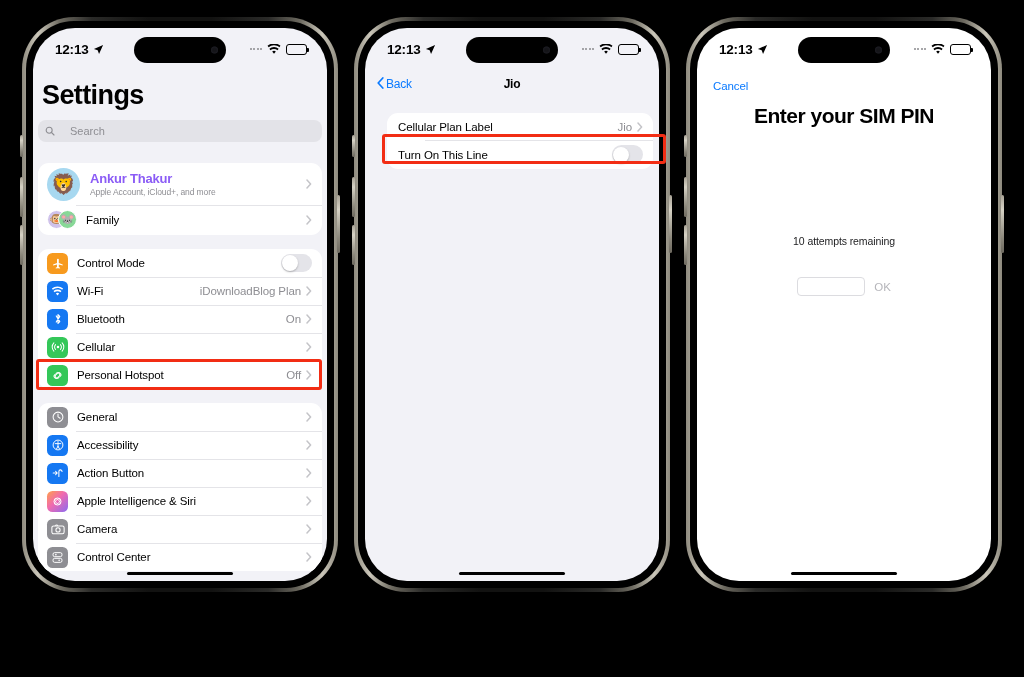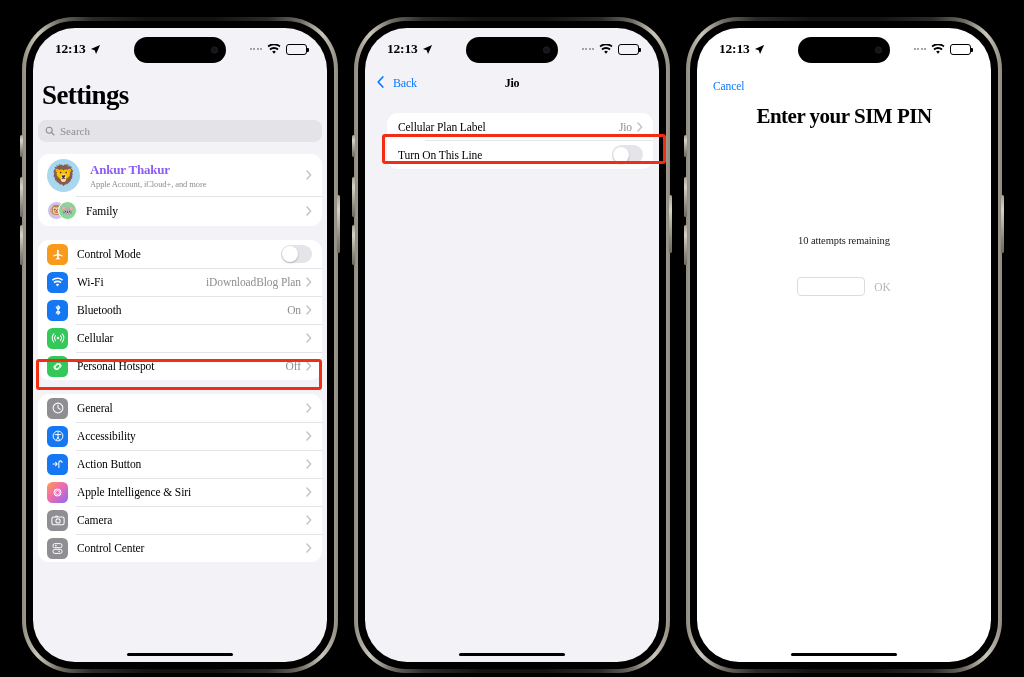--- a/index.html
+++ b/index.html
@@ -7,25 +7,24 @@
     width: 1024px; height: 677px;
     background: #000000;
     font-family: "Liberation Sans", sans-serif;
     overflow: hidden;
   }
   .stage { position: relative; width: 1024px; height: 677px; background: #000; }
 
   
   .phone {
     position: absolute;
-    width: 316px; height: 656px;
+    width: 316px; height: 575px;
     border-radius: 52px;
     background: linear-gradient(90deg,#8e8a7e 0%, #cbc7ba 5%, #6d6a60 12%, #2a2a28 22%, #121211 40%, #121211 60%, #2a2a28 78%, #6d6a60 88%, #cbc7ba 95%, #8e8a7e 100%);
     padding: 4px;
-    font-family: Liberation Serif, serif;
   }
   .phone-inner {
     position: relative;
     width: 100%; height: 100%;
     border-radius: 48px;
     background: #000;
     padding: 7px;
   }
   .screen {
     position: relative;
@@ -87,22 +86,22 @@
   .batt .fill { height: 100%; background: #000; border-radius: 1.5px; }
 
   
   .s1-body { padding: 0 5px; }
   .big-title {
     font-size: 27px; font-weight: 700; letter-spacing: -0.6px;
     color: #000; margin: 10px 0 9px 4px;
   }
   .searchbar {
     height: 22px; background: #e3e3e8; border-radius: 8px;
-    display: flex; align-items: center; gap: 5px; padding: 0 7px;
-    margin-bottom: 12px;
+    display: flex; align-items: center; gap: 15px; padding: 0 7px;
+    margin-bottom: 21px;
   }
   .searchbar .mag { width: 10px; height: 10px; display: block; flex: none; }
   .searchbar .ph { font-size: 11px; color: #8e8e93; }
 
   .card {
     background: #fff; border-radius: 11px; overflow: hidden;
     margin-bottom: 14px;
   }
   .row {
     display: flex; align-items: center;
@@ -165,21 +164,21 @@
     pointer-events: none;
     z-index: 25;
   }
 
   
   .navbar {
     height: 27px; display: flex; align-items: center;
     padding: 0 12px; position: relative;
   }
   .nav-back {
-    display: flex; align-items: flex-start; gap: 9px;
+    display: flex; align-items: flex-start; gap: 2px;
     color: #0a7aff; font-size: 12px; letter-spacing: -0.2px;
   }
   .nav-back svg { display: block; }
   .nav-title {
     position: absolute; left: 0; right: 0; text-align: center;
     font-size: 12px; font-weight: 700; color: #000; letter-spacing: -0.2px;
   }
   .p2-body { padding: 16px 6px 0; margin-left: 16px; }
 
   

